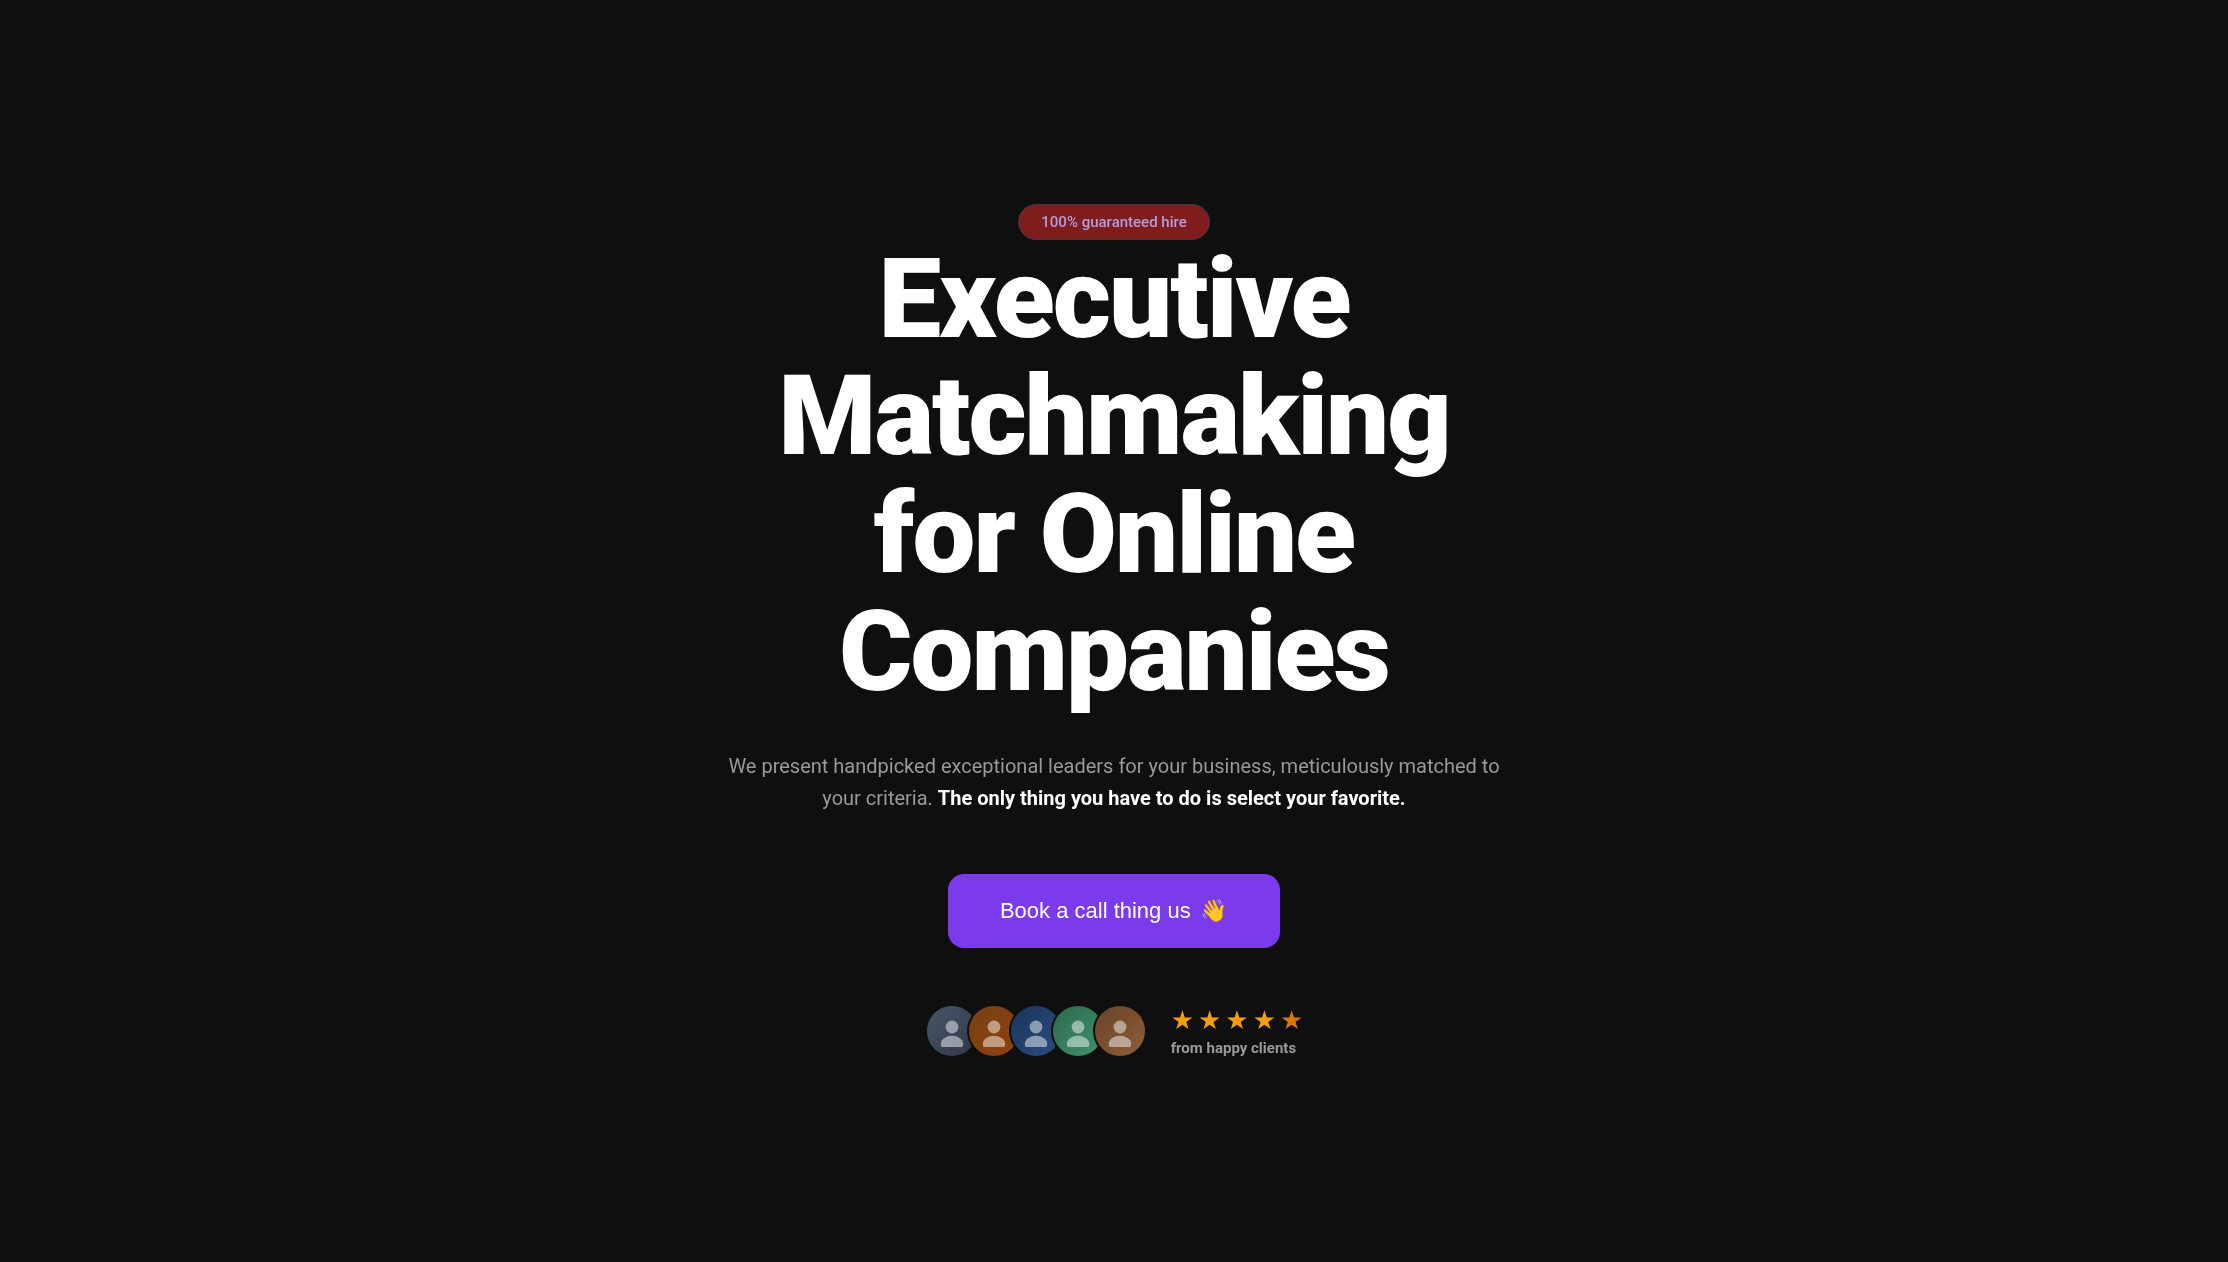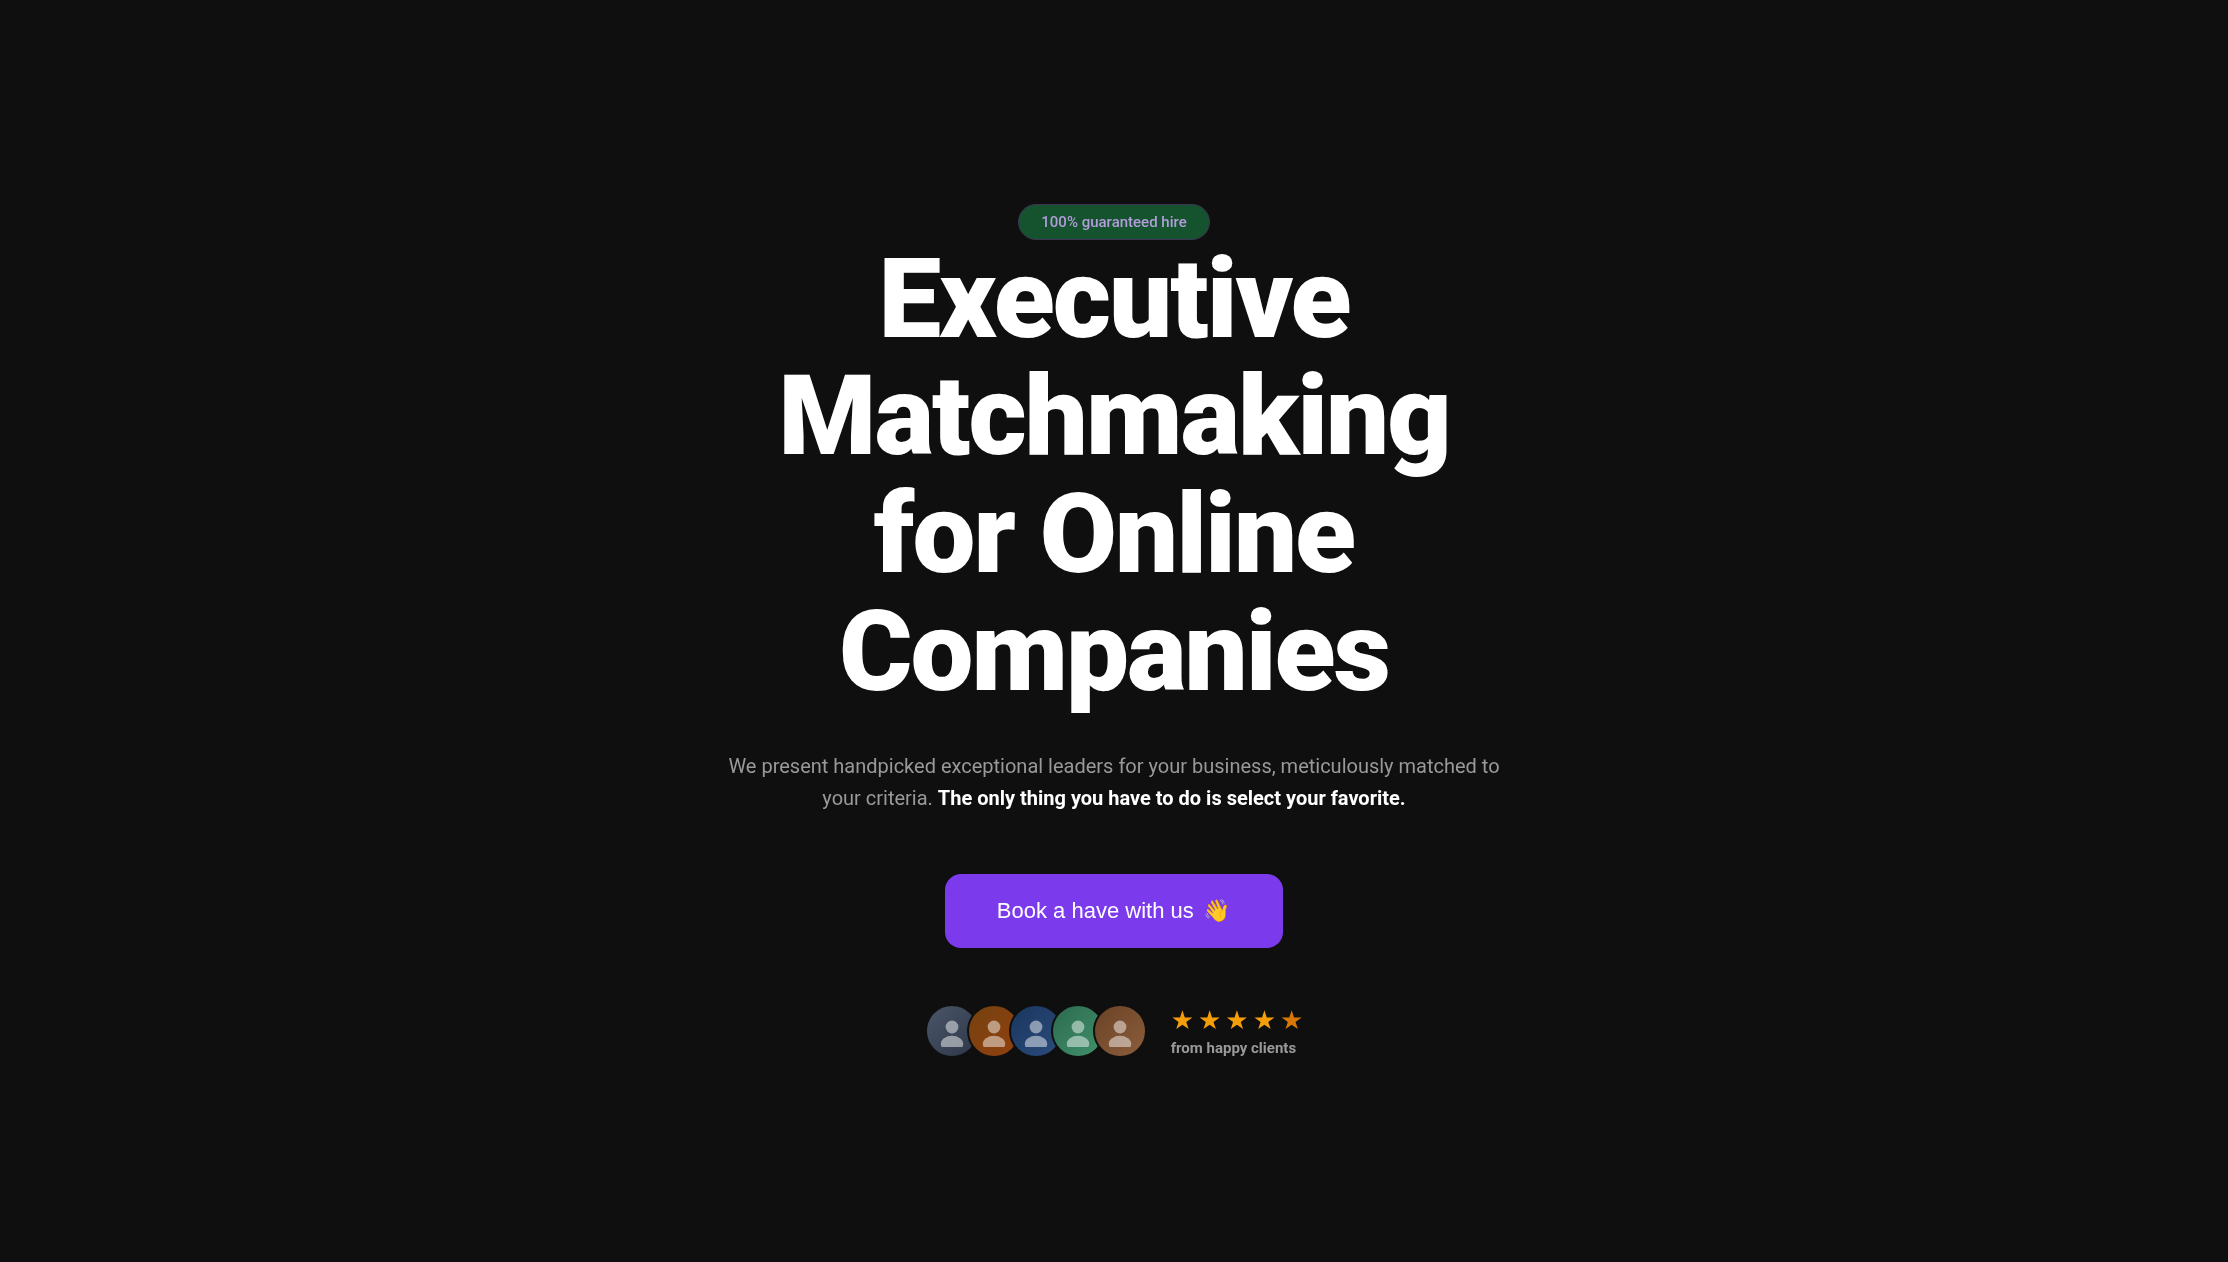--- a/index.html
+++ b/index.html
@@ -24,21 +24,21 @@
       max-width: 1100px;
       padding: 60px 40px;
       display: flex;
       flex-direction: column;
       align-items: center;
       gap: 0;
     }
 
     .badge {
       display: inline-block;
-      background-color: #14532d;
+      background-color: #7f1d1d;
       color: #b39ddb;
       border-radius: 999px;
       padding: 8px 22px;
       font-size: 15px;
       font-weight: 500;
       border: 1px solid #3d3355;
     }
 
     .headline {
       font-size: 112px;
@@ -162,21 +162,21 @@
     <span>Executive Matchmaking</span><br>
     <span>for Online Companies</span>
   </h1>
 
   <p class="subheadline">
     <span>We present handpicked exceptional leaders for your business, meticulously matched to your criteria.</span>
     <strong> The only thing you have to do is select your favorite.</strong>
   </p>
 
   <button class="cta-button">
-    <span>Book a have with us</span>
+    <span>Book a call thing us</span>
     <span>👋</span>
   </button>
 
   <div class="social-proof">
     <div class="avatars">
       <div class="avatar avatar-1">
         <svg viewBox="0 0 40 40" fill="none" xmlns="http://www.w3.org/2000/svg">
           <circle cx="20" cy="15" r="8" fill="rgba(255,255,255,0.6)"></circle>
           <ellipse cx="20" cy="36" rx="14" ry="10" fill="rgba(255,255,255,0.6)"></ellipse>
         </svg>

